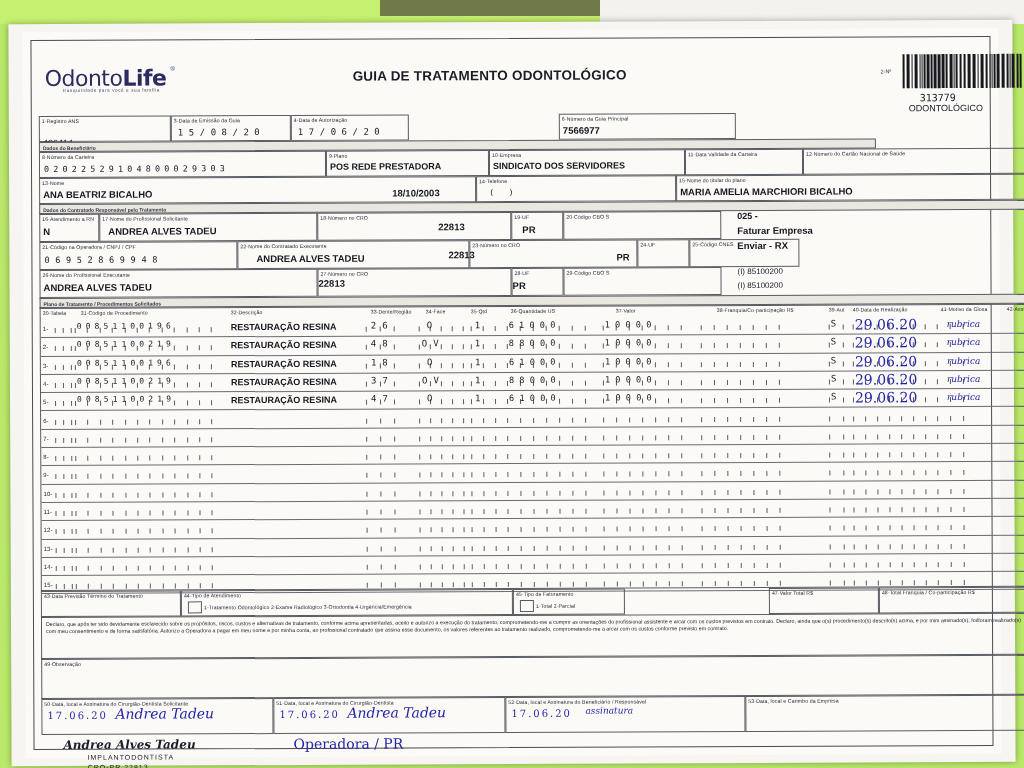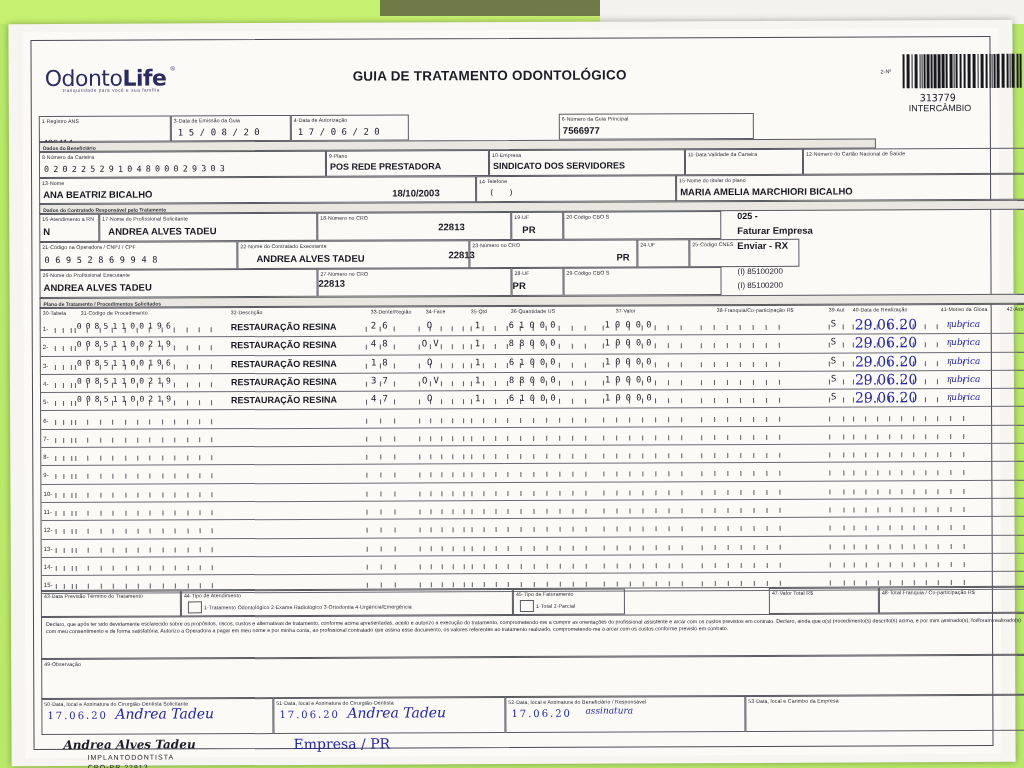--- a/index.html
+++ b/index.html
@@ -114,35 +114,35 @@
         <i style="left: 91px; width: 2px;"></i>
         <i style="left: 94px; width: 3px;"></i>
         <i style="left: 99px; width: 3px;"></i>
         <i style="left: 104px; width: 2px;"></i>
         <i style="left: 107px; width: 1px;"></i>
         <i style="left: 109px; width: 3px;"></i>
         <i style="left: 114px; width: 2px;"></i>
         <i style="left: 117px; width: 2px;"></i>
       </div>
   <div class="bc-num">313779</div>
-  <div class="bc-txt">INTERCÂMBIO</div>
+  <div class="bc-txt">ODONTOLÓGICO</div>
 
   <div class="box" style="left:16px;top:84px;width:132px;height:26px;">
     <div class="lbl" style="left:2px;top:1px;">1-Registro ANS</div>
     <div class="val" style="left:3px;top:9px;">406414</div>
   </div>
   <div class="box" style="left:148px;top:84px;width:120px;height:26px;">
     <div class="lbl" style="left:2px;top:1px;">3-Data de Emissão da Guia</div>
     <div class="digits" style="left:6px;top:11px;letter-spacing:5.5px;">15/08/20</div>
   </div>
   <div class="box" style="left:268px;top:84px;width:118px;height:26px;">
     <div class="lbl" style="left:2px;top:1px;">4-Data de Autorização</div>
     <div class="digits" style="left:6px;top:11px;letter-spacing:5.5px;">17/06/20</div>
   </div>
-  <div class="box" style="left:536px;top:84px;width:195px;height:26px;">
+  <div class="box" style="left:536px;top:84px;width:177px;height:26px;">
     <div class="lbl" style="left:2px;top:1px;">6-Número da Guia Principal</div>
     <div class="valb" style="left:3px;top:10px;">7566977</div>
   </div>
 
   <div class="box" style="left:16px;top:110px;width:837px;height:10px;background:#e9e7e0;">
     <div class="tiny" style="left:3px;top:2px;font-weight:bold;">Dados do Beneficiário</div>
   </div>
 
   <div class="box" style="left:16px;top:120px;width:287px;height:26px;">
     <div class="lbl" style="left:2px;top:1px;">8-Número da Carteira</div>
@@ -1632,21 +1632,21 @@
     <div class="lbl" style="left:2px;top:1px;">50-Data, local e Assinatura do Cirurgião-Dentista Solicitante</div>
   </div>
   <div class="hw-s" style="left:22px;top:678px;letter-spacing:2px;">17.06.20</div>
   <div class="sig" style="left:90px;top:674px;">Andrea Tadeu</div>
 
   <div class="box" style="left:248px;top:667px;width:232px;height:36px;">
     <div class="lbl" style="left:2px;top:1px;">51-Data, local e Assinatura do Cirurgião-Dentista</div>
   </div>
   <div class="hw-s" style="left:254px;top:678px;letter-spacing:2px;">17.06.20</div>
   <div class="sig" style="left:322px;top:674px;">Andrea Tadeu</div>
-  <div class="hw" style="left:268px;top:705px;font-size:14px;">Empresa / PR</div>
+  <div class="hw" style="left:268px;top:705px;font-size:14px;">Operadora / PR</div>
 
   <div class="box" style="left:480px;top:667px;width:240px;height:36px;">
     <div class="lbl" style="left:2px;top:1px;">52-Data, local e Assinatura do Beneficiário / Responsável</div>
   </div>
   <div class="hw-s" style="left:486px;top:678px;letter-spacing:2px;">17.06.20</div>
   <div class="sig-sm" style="left:560px;top:676px;">assinatura</div>
 
   <div class="box" style="left:720px;top:667px;width:283px;height:36px;border-right:none;">
     <div class="lbl" style="left:2px;top:1px;">53-Data, local e Carimbo da Empresa</div>
     <div class="digits" style="left:10px;top:16px;letter-spacing:7px;"></div>

